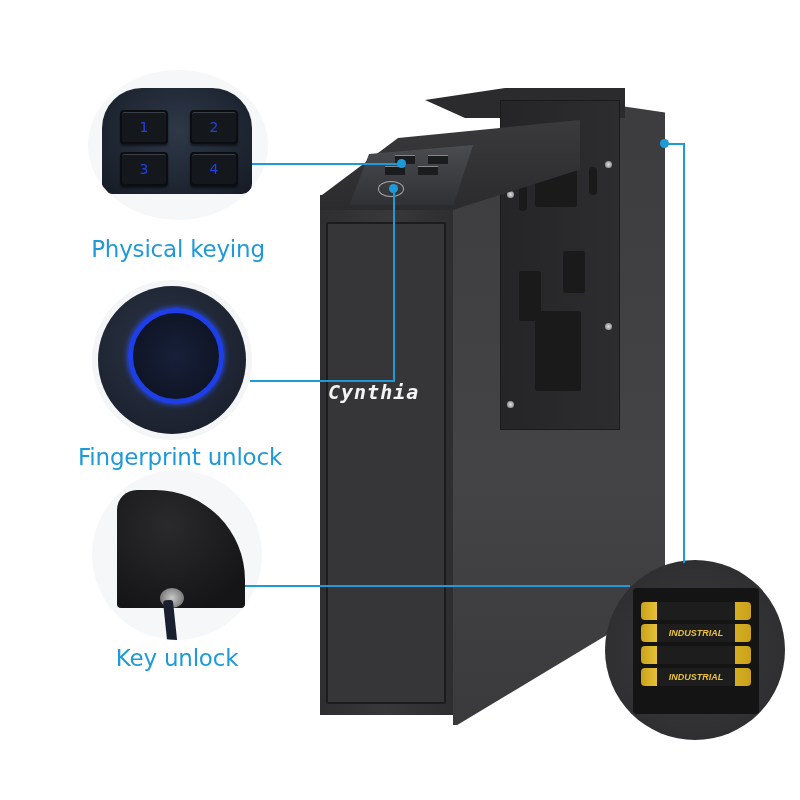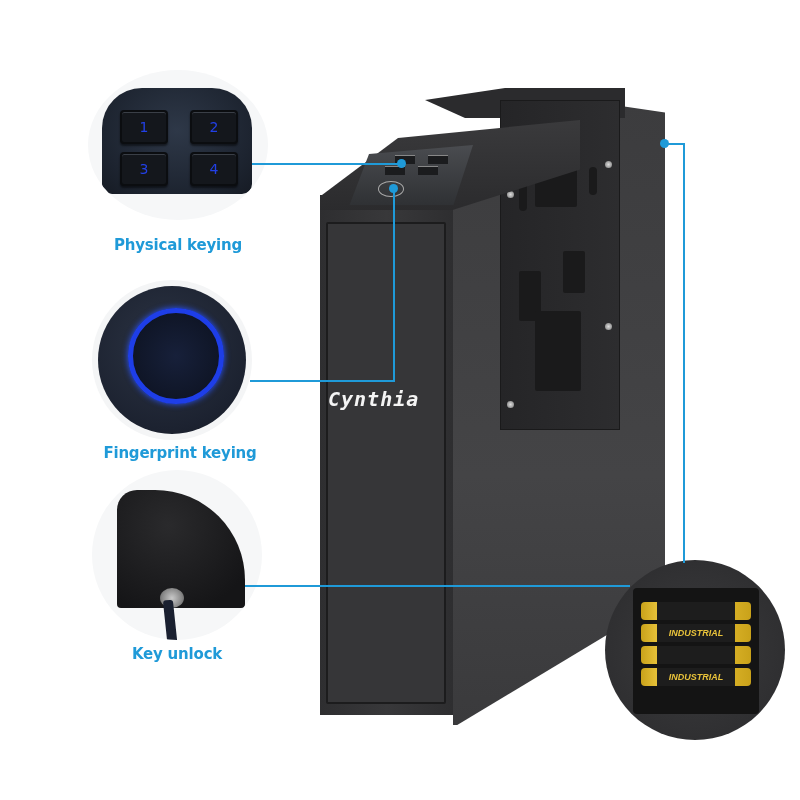--- a/index.html
+++ b/index.html
@@ -1,19 +1,19 @@
 <!DOCTYPE html>
 <html><head>
 <meta charset="utf-8">
 <style>
   html, body { margin: 0; padding: 0; background: #ffffff; }
   body { width: 800px; height: 800px; position: relative; overflow: hidden; font-family: "DejaVu Sans", "Liberation Sans", sans-serif; }
 
   .label {
-    position: absolute; color: #1f9ad8; font-weight: bold; font-size: 15px;
+    position: absolute; color: #1f9ad8; font-weight: normal; font-size: 23px;
     text-align: center; white-space: nowrap; letter-spacing: -0.2px;
   }
 
   
   .circle {
     position: absolute; border-radius: 50%; overflow: hidden;
     background: #f4f5f6;
   }
 
   
@@ -91,21 +91,21 @@
   }
   .bracket-top {
     position: absolute; left: 425px; top: 88px; width: 200px; height: 30px;
     background: #2b2b2d; clip-path: polygon(0% 40%, 40% 0%, 100% 0%, 100% 100%, 20% 100%);
   }
   .slot { position: absolute; background: #1a1a1b; border-radius: 2px; }
   .screw { position: absolute; width: 7px; height: 7px; border-radius: 50%; background: radial-gradient(circle, #ddd, #777); }
 
   .brand {
     position: absolute; left: 328px; top: 380px; color: #f4f4f4; font-family: "DejaVu Sans Mono", monospace;
-    font-size: 20px; font-style: italic; font-weight: bold; letter-spacing: 1px; margin-top: 7px;
+    font-size: 20px; font-style: italic; font-weight: bold; letter-spacing: 1px;
   }
 
   
   .battery-circle { background: radial-gradient(circle, #3c3c3e 0%, #2a2a2c 100%); }
   .battery-box {
     position: absolute; left: 28px; top: 28px; width: 126px; height: 126px;
     background: #141414; border-radius: 4px; font-style: italic;
   }
   .battery {
     position: absolute; left: 8px; width: 110px; height: 18px; border-radius: 4px;
@@ -128,21 +128,21 @@
     <div class="key" style="left:88px; top:64px;">4</div>
   </div>
 </div>
 <div class="label" style="left:88px; top:236px; width:180px;">Physical keying</div>
 
 <div class="circle" style="left:92px; top:280px; width:160px; height:160px;">
   <div class="fp-outer">
     <div class="fp-ring"></div>
   </div>
 </div>
-<div class="label" style="left:70px; top:444px; width:220px;">Fingerprint keying</div>
+<div class="label" style="left:70px; top:444px; width:220px;">Fingerprint unlock</div>
 
 <div class="circle" style="left:92px; top:470px; width:170px; height:170px; background:#f6f7f8;">
   <div class="key-plate"></div>
   <div class="keyhole" style="left:68px; top:118px;"></div>
   <div class="key-stem" style="left:74px; top:130px;"></div>
 </div>
 <div class="label" style="left:92px; top:645px; width:170px;">Key unlock</div>
 
 <div class="safe-side"></div>
 <div class="bracket-top"></div>

